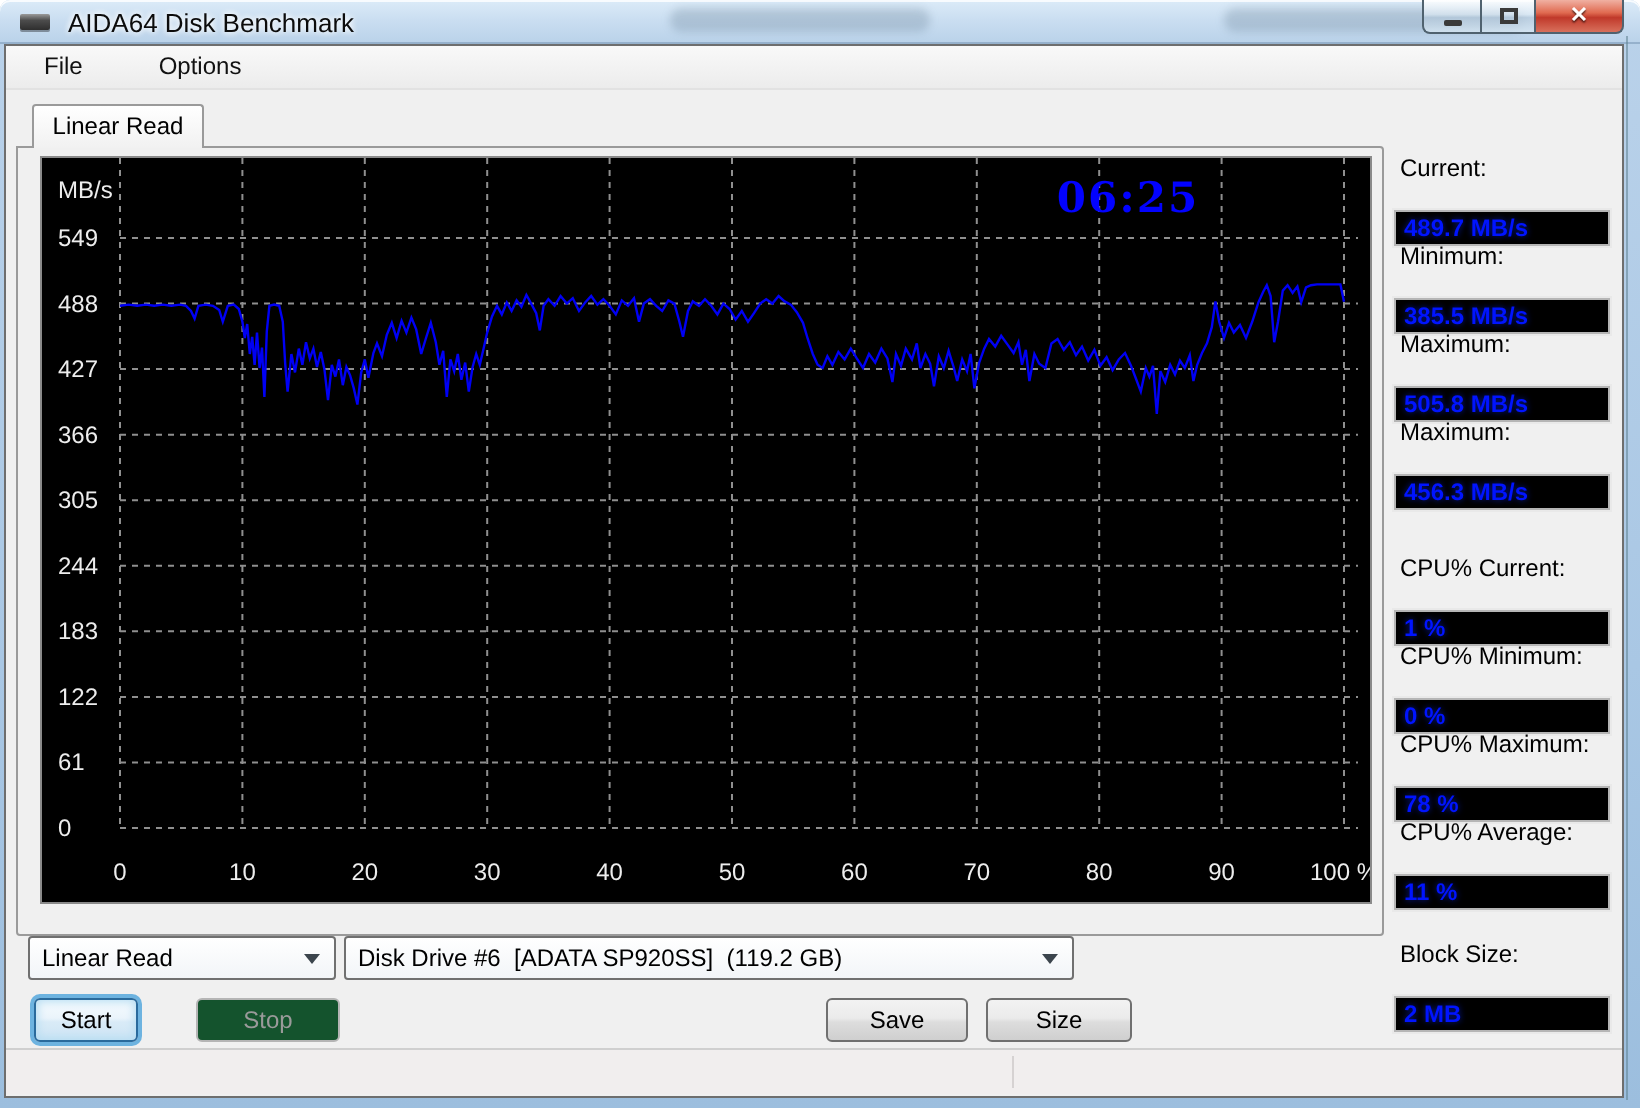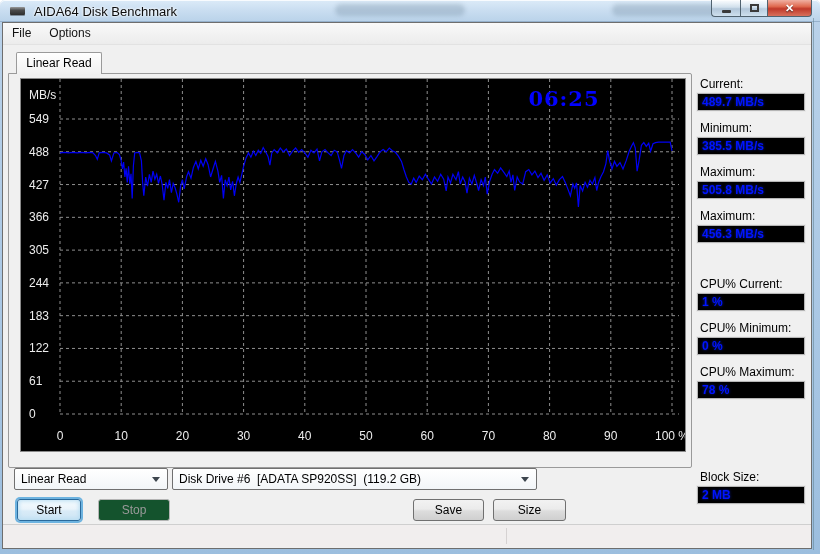--- a/index.html
+++ b/index.html
@@ -24,37 +24,37 @@
   .cap-max{width:27px;border-right:none;}
   .cap-close{width:45px;border-radius:0 0 4px 0;
     background:linear-gradient(180deg,#f0b0a2 0%,#e06a50 40%,#c0392a 55%,#d8705c 100%);}
   .glyph-min{width:9px;height:3px;background:#3a3a3a;margin-top:6px;border-radius:1px;}
   .glyph-max{width:9px;height:8px;border:2px solid #3a3a3a;box-sizing:border-box;background:transparent;}
   .glyph-close{color:#fff;font-size:11px;font-weight:bold;text-shadow:0 1px 1px rgba(0,0,0,.6);line-height:15px;}
 
   
   .frame{position:absolute;left:2px;top:22px;width:808px;height:525px;background:#f0f0f0;border:1px solid #6e6e6e;box-sizing:content-box;}
   .menubar{position:absolute;left:0;top:0;right:0;height:21px;background:linear-gradient(180deg,#f9f9f9,#ececec);border-bottom:1px solid #e2e2e2;display:flex;align-items:center;}
-  .menu-item{padding:0 9px;font-size:12px;color:#111;line-height:21px;}
+  .menu-item{padding:0 19px;font-size:12px;color:#111;line-height:21px;}
 
   
   .tab{position:absolute;left:13px;top:29px;width:86px;height:22px;box-sizing:border-box;
     background:linear-gradient(180deg,#ffffff,#f1f1f1);border:1px solid #9a9a9a;border-bottom:none;border-radius:2px 2px 0 0;
     font-size:12px;color:#000;text-align:center;line-height:21px;z-index:2;}
   .tab-panel{position:absolute;left:5px;top:50px;width:684px;height:395px;box-sizing:border-box;background:#f0f0f0;border:1px solid #9a9a9a;border-radius:0 2px 2px 2px;}
 
   
   .chart{position:absolute;left:17px;top:55px;width:664px;height:372px;background:#000;border:1px solid #8a8a8a;box-sizing:content-box;z-index:3;}
   .chart svg{display:block;}
   .timer-text{font-family:"DejaVu Serif",serif;font-weight:bold;letter-spacing:1px;}
 
   
   .stat{position:absolute;left:694px;width:110px;}
   .stat-label{font-size:12px;color:#000;padding-left:3px;height:14px;}
-  .stat-value{margin-top:2px;width:108px;height:18px;box-sizing:border-box;background:#000;border:1px solid #b5b5b5;
+  .stat-value{margin-top:14px;width:108px;height:18px;box-sizing:border-box;background:#000;border:1px solid #b5b5b5;
     box-shadow:0 0 0 1px #e9e9e9;color:#0014ff;font-size:12px;font-weight:bold;line-height:16px;padding-left:4px;
     text-shadow:0 0 3px rgba(10,40,255,.6);white-space:nowrap;overflow:hidden;}
 
   
   .combo{position:absolute;top:445px;height:22px;box-sizing:border-box;background:linear-gradient(180deg,#ffffff,#f2f5f8);
     border:1px solid #707070;border-radius:2px;display:flex;align-items:center;}
   .combo-text{flex:1;font-size:12px;color:#000;padding-left:6px;white-space:pre;overflow:hidden;}
   .combo-arrow{width:0;height:0;border-left:4px solid transparent;border-right:4px solid transparent;border-top:5px solid #3c454d;margin-right:7px;}
 
   
@@ -175,35 +175,39 @@
         <div class="stat-value">1 %</div>
       </div>
     <div class="stat" style="top:298px">
         <div class="stat-label">CPU% Minimum:</div>
         <div class="stat-value">0 %</div>
       </div>
     <div class="stat" style="top:342px">
         <div class="stat-label">CPU% Maximum:</div>
         <div class="stat-value">78 %</div>
       </div>
+    <div class="stat" style="top:386px">
+        <div class="stat-label">CPU% Average:</div>
+        <div class="stat-value">11 %</div>
+      </div>
     <div class="stat" style="top:447px">
         <div class="stat-label">Block Size:</div>
         <div class="stat-value">2 MB</div>
       </div>
 
     <div class="combo" style="left:11px;width:154px;">
       <span class="combo-text">Linear Read</span>
       <span class="combo-arrow"></span>
     </div>
     <div class="combo" style="left:169px;width:365px;">
       <span class="combo-text">Disk Drive #6  [ADATA SP920SS]  (119.2 GB)</span>
       <span class="combo-arrow"></span>
     </div>
 
-    <div class="btn focused" style="left:14px;width:64px;text-align:center;">Start</div>
+    <div class="btn focused" style="left:14px;width:52px;text-align:center;">Start</div>
     <div class="btn disabled" style="left:95px;width:72px;">Stop</div>
     <div class="btn" style="left:410px;width:71px;">Save</div>
     <div class="btn" style="left:490px;width:73px;">Size</div>
 
     <div class="statusbar">
       <div class="sep"></div>
     </div>
 
   </div>
 </div>

